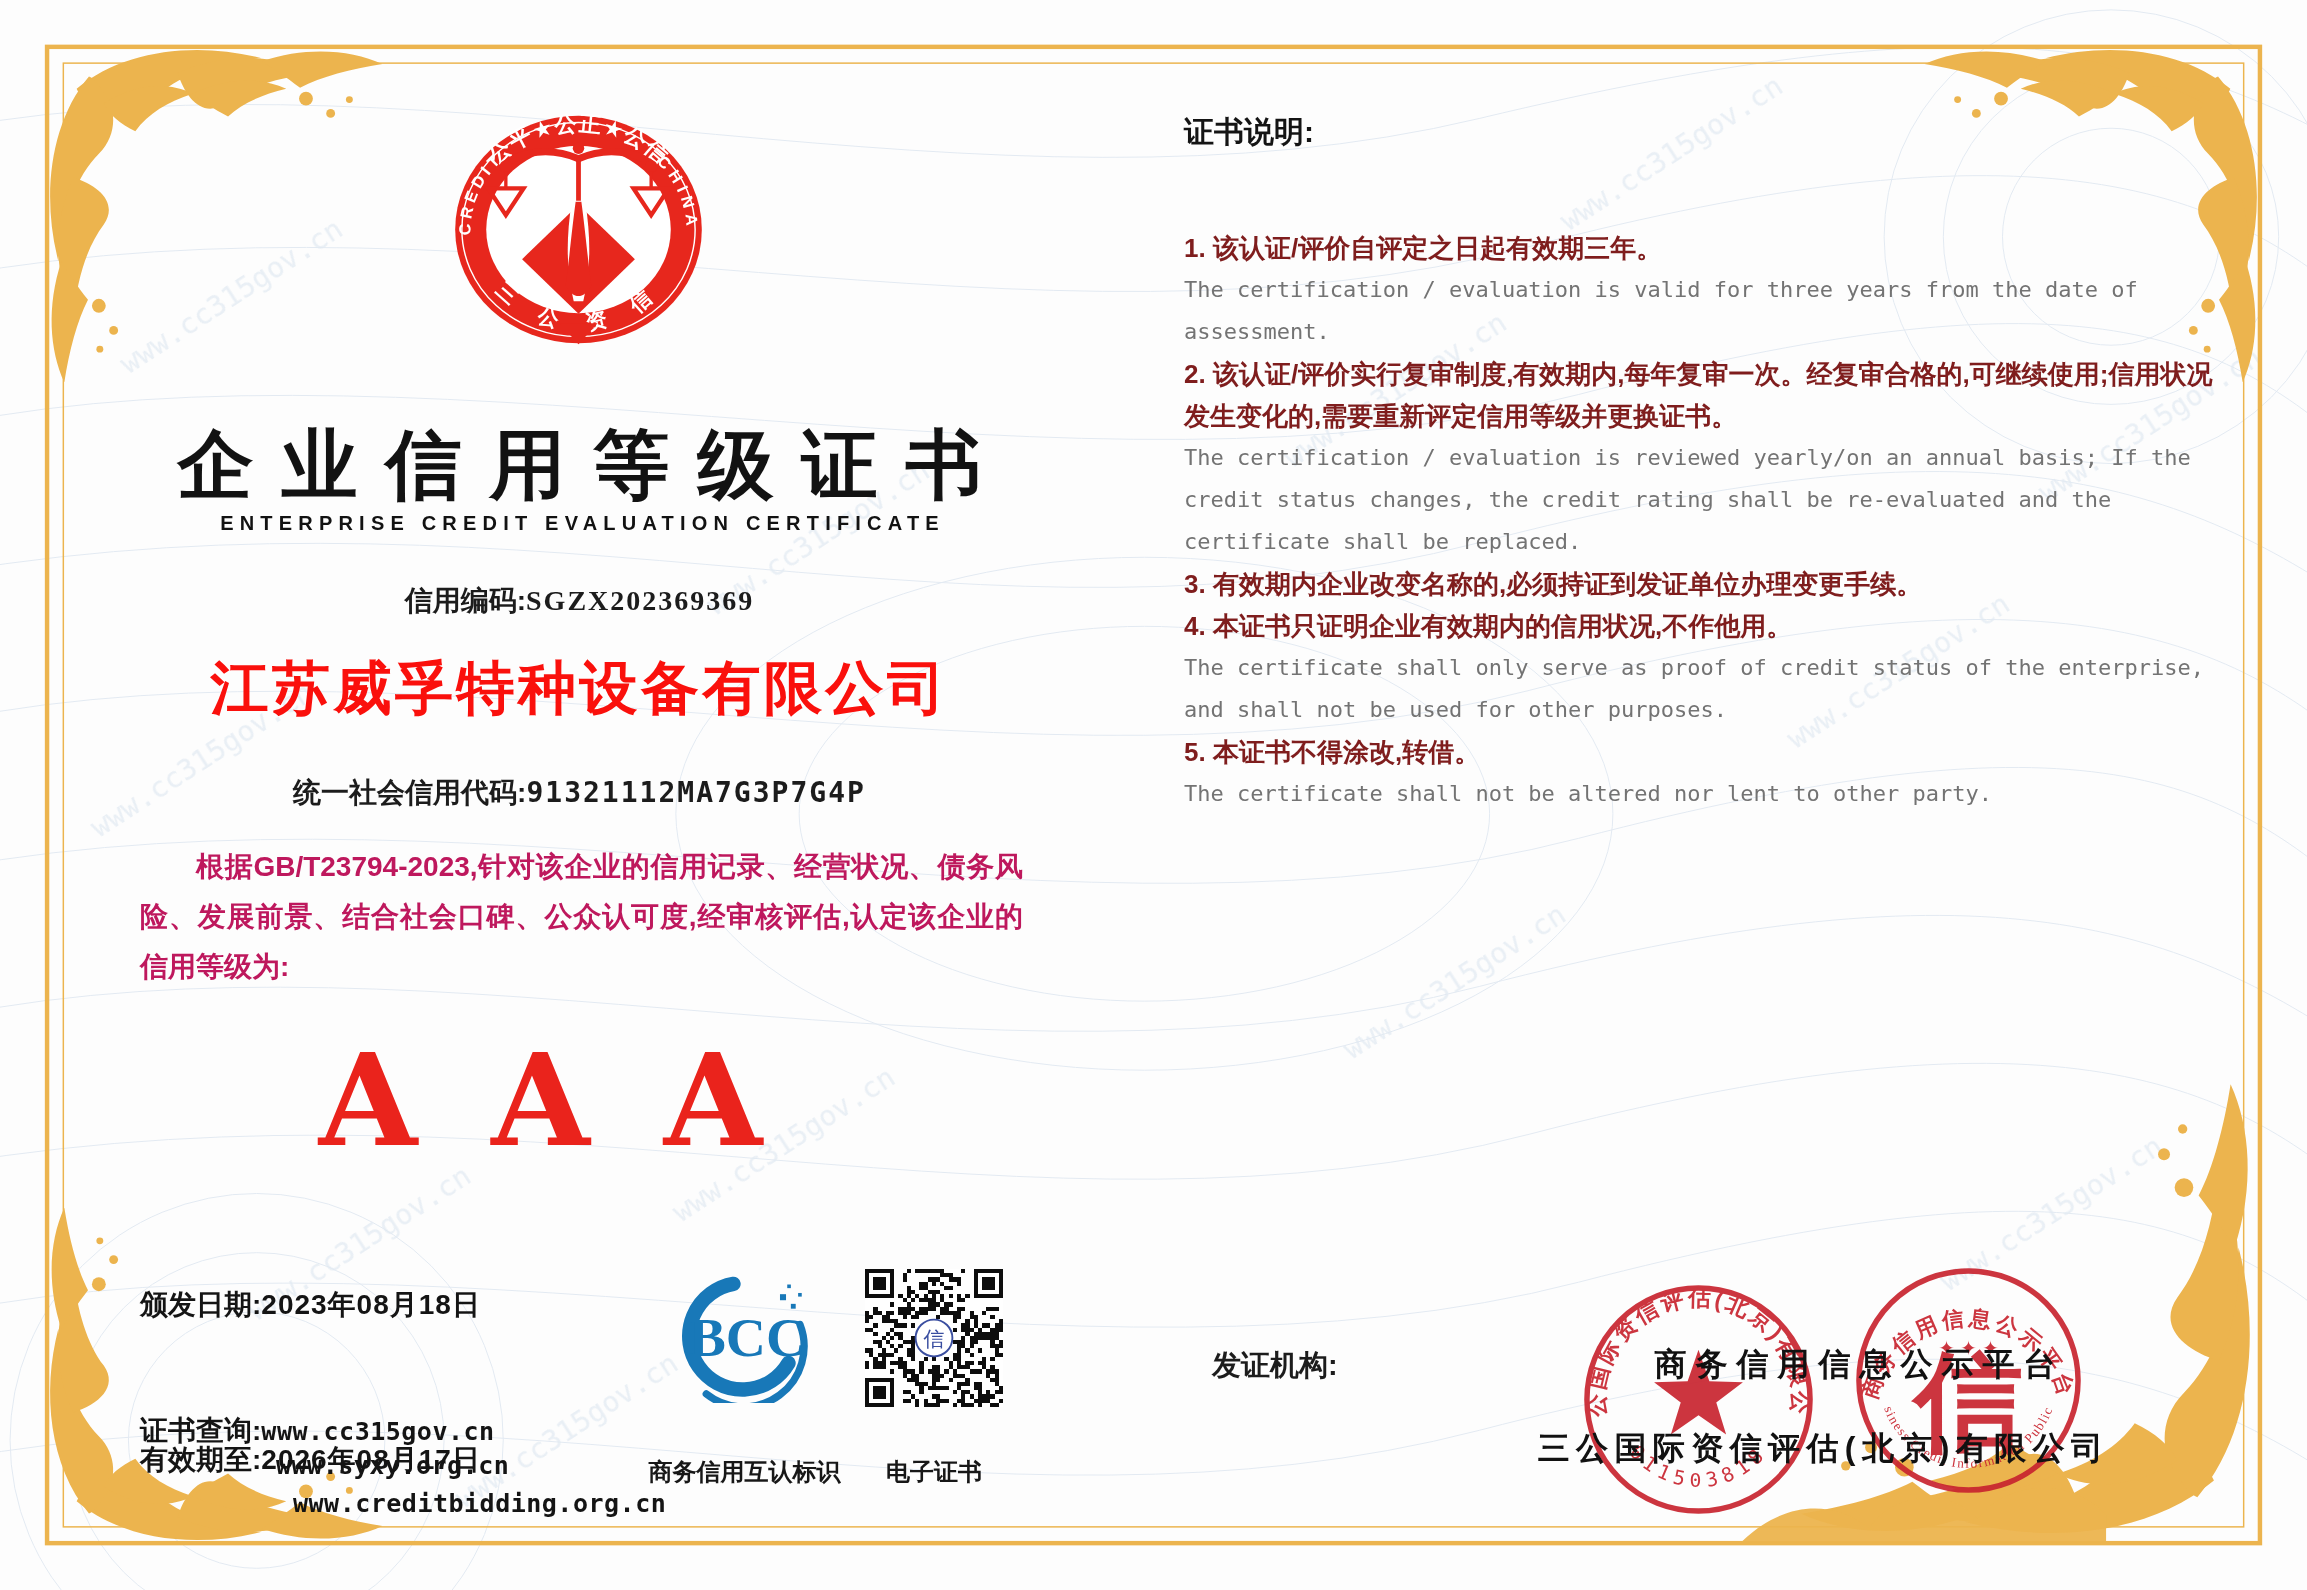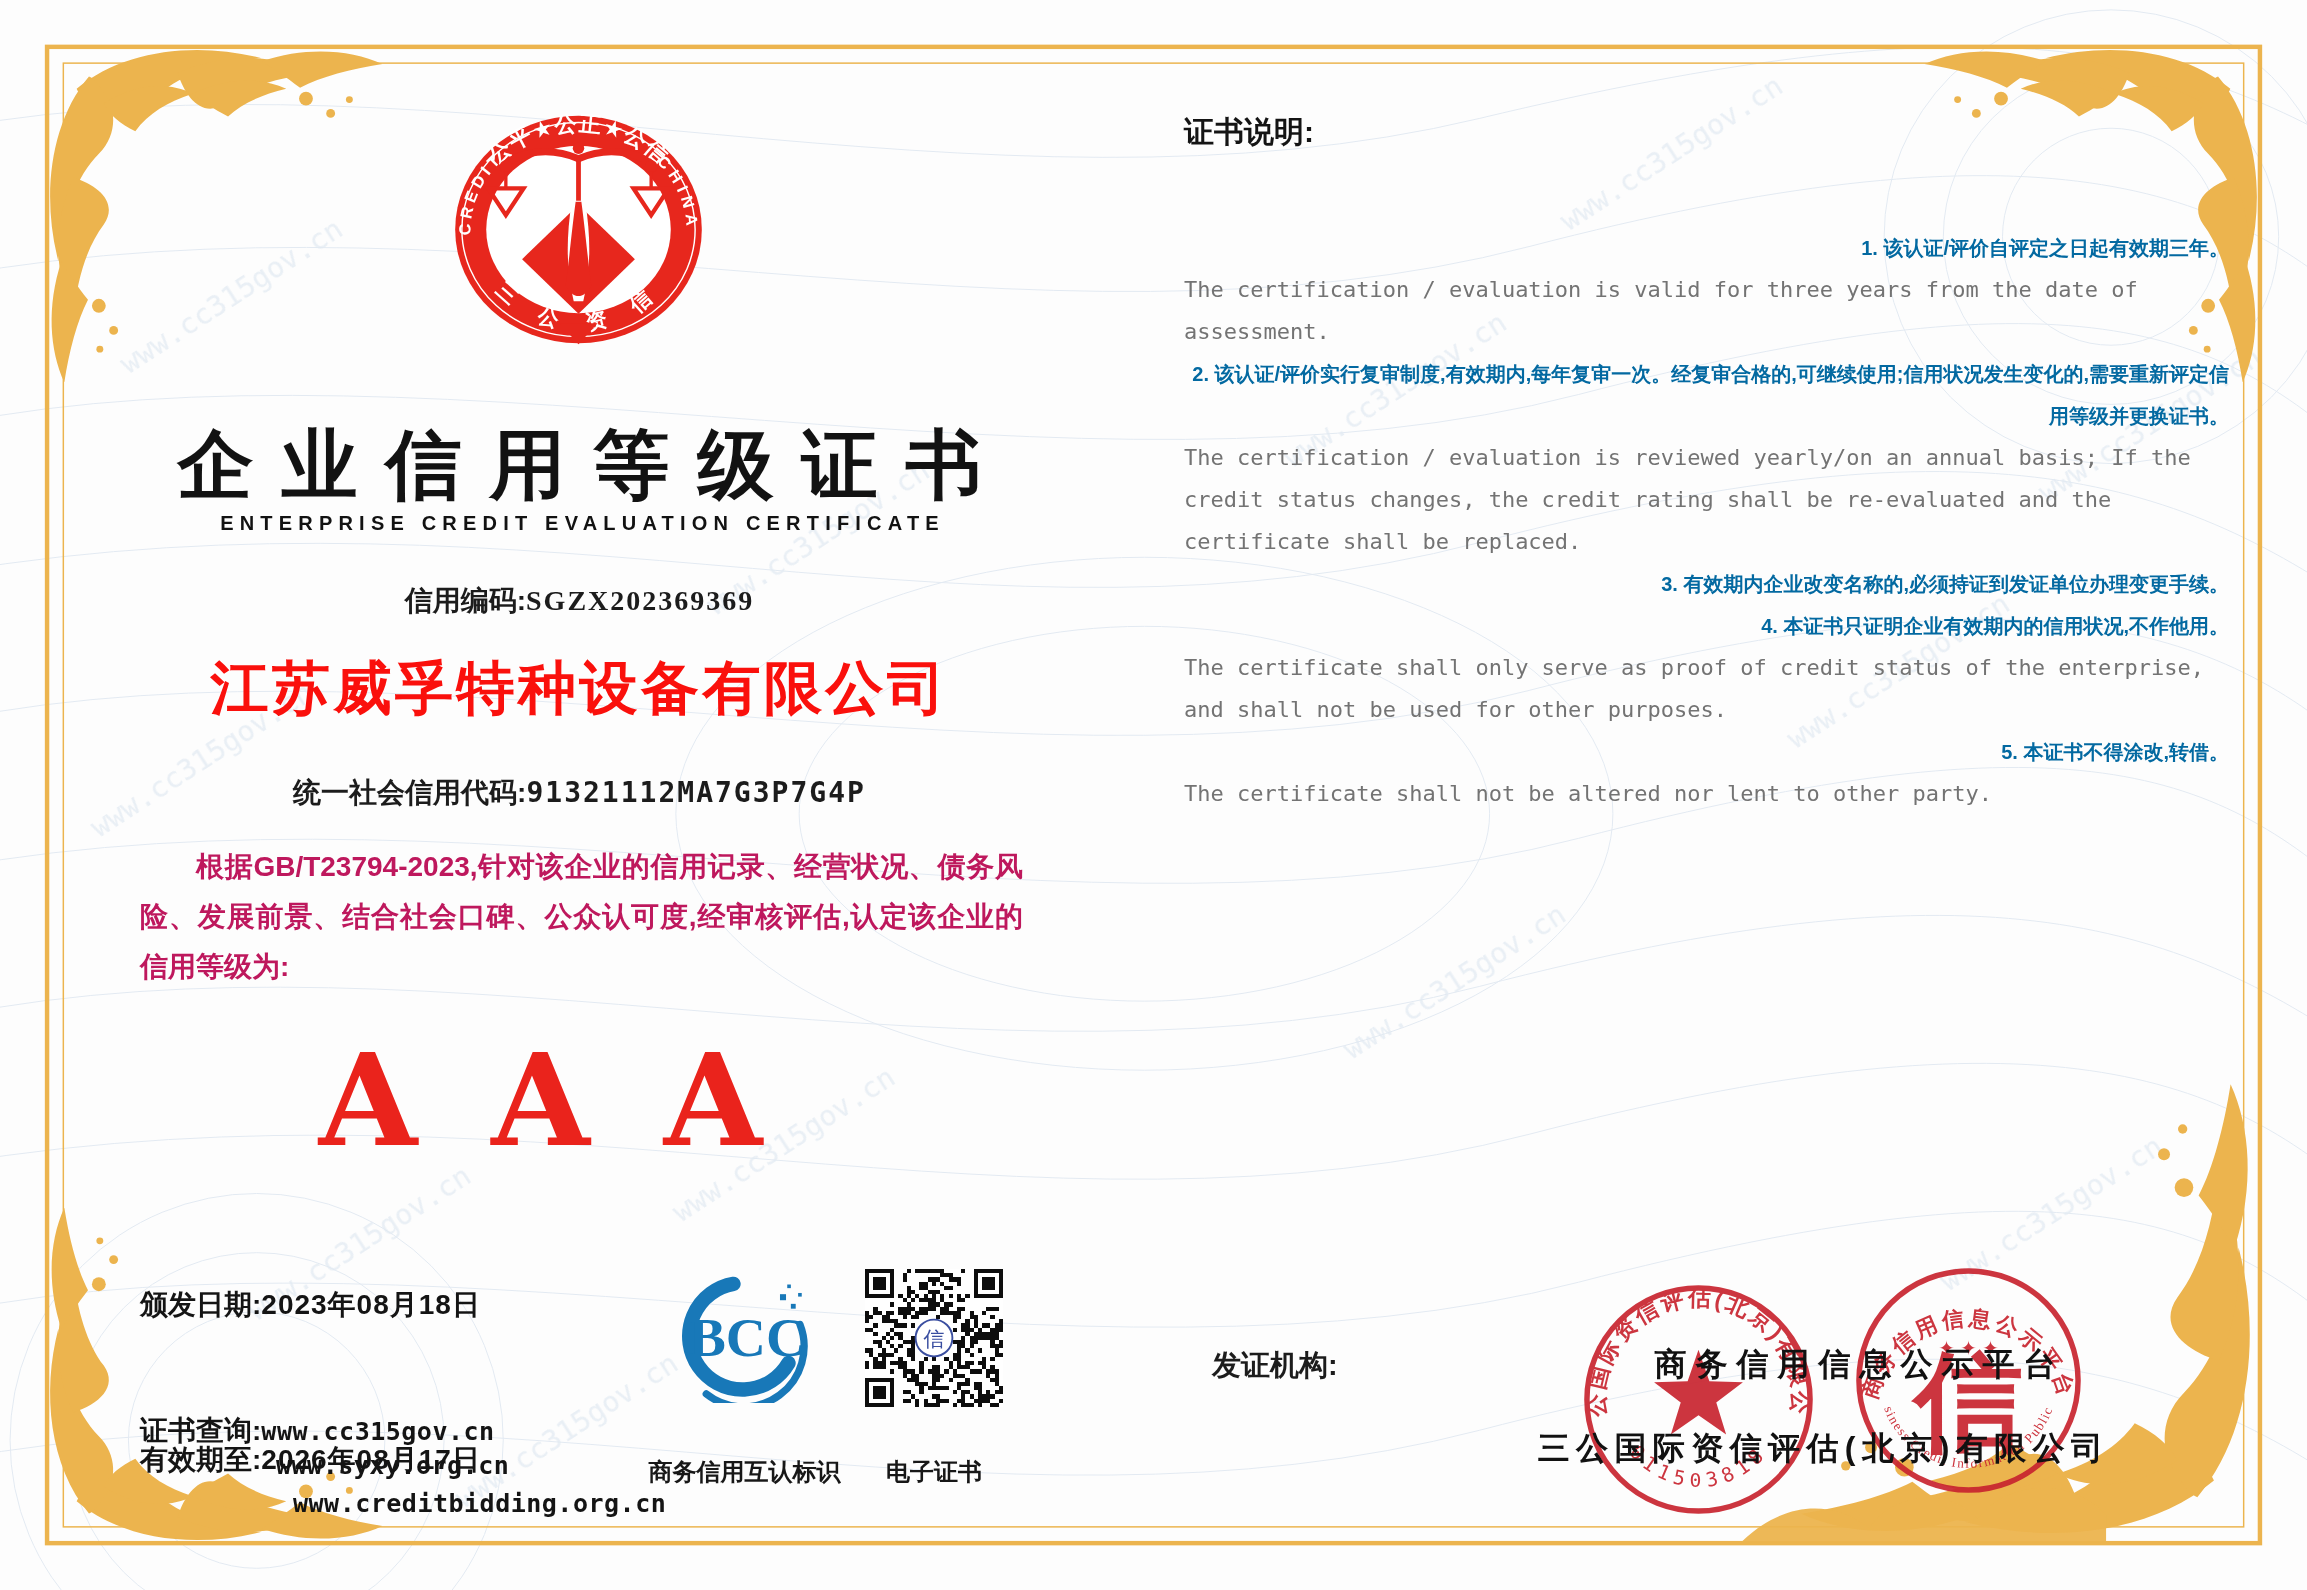--- a/index.html
+++ b/index.html
@@ -35,21 +35,21 @@
   #query-row{left:140px;top:1412px;}
   .url{font-size:25px;font-weight:700;letter-spacing:0.5px;color:#141414;}
   #url-2{left:276px;top:1451px;}
   #url-3{left:293px;top:1489px;}
   .caption{font-size:24px;font-weight:700;color:#171717;}
   #bcc-caption{left:641px;top:1456px;width:207px;}
   #qr-caption{left:865px;top:1456px;width:138px;}
 
   #notes{left:1184px;top:112px;width:1045px;}
   #notes-heading{font-size:30px;font-weight:700;color:#141414;margin:0 0 74px 0;}
-  .note-cn{font-size:20px;line-height:42px;font-weight:700;color:#0369a1;text-align:right;}
+  .note-cn{font-size:26px;line-height:42px;font-weight:700;color:#7f1d1d;}
   .note-en{font-size:22px;line-height:42px;color:#737373;
            font-family:"DejaVu Sans Mono","Liberation Mono",monospace;}
 
   #issuer-label{left:1212px;top:1346px;font-size:29px;font-weight:700;z-index:6;}
   #issuer-line1{left:1514px;top:1343px;width:691px;font-size:32px;font-weight:700;
                 letter-spacing:9px;z-index:6;color:#111;}
   #issuer-line2{left:1478px;top:1427px;width:691px;font-size:32px;font-weight:700;
                 letter-spacing:6.4px;z-index:6;color:#111;}
   .sealsvg{position:absolute;z-index:5;}
   #seal-1{left:1581px;top:1282px;}

